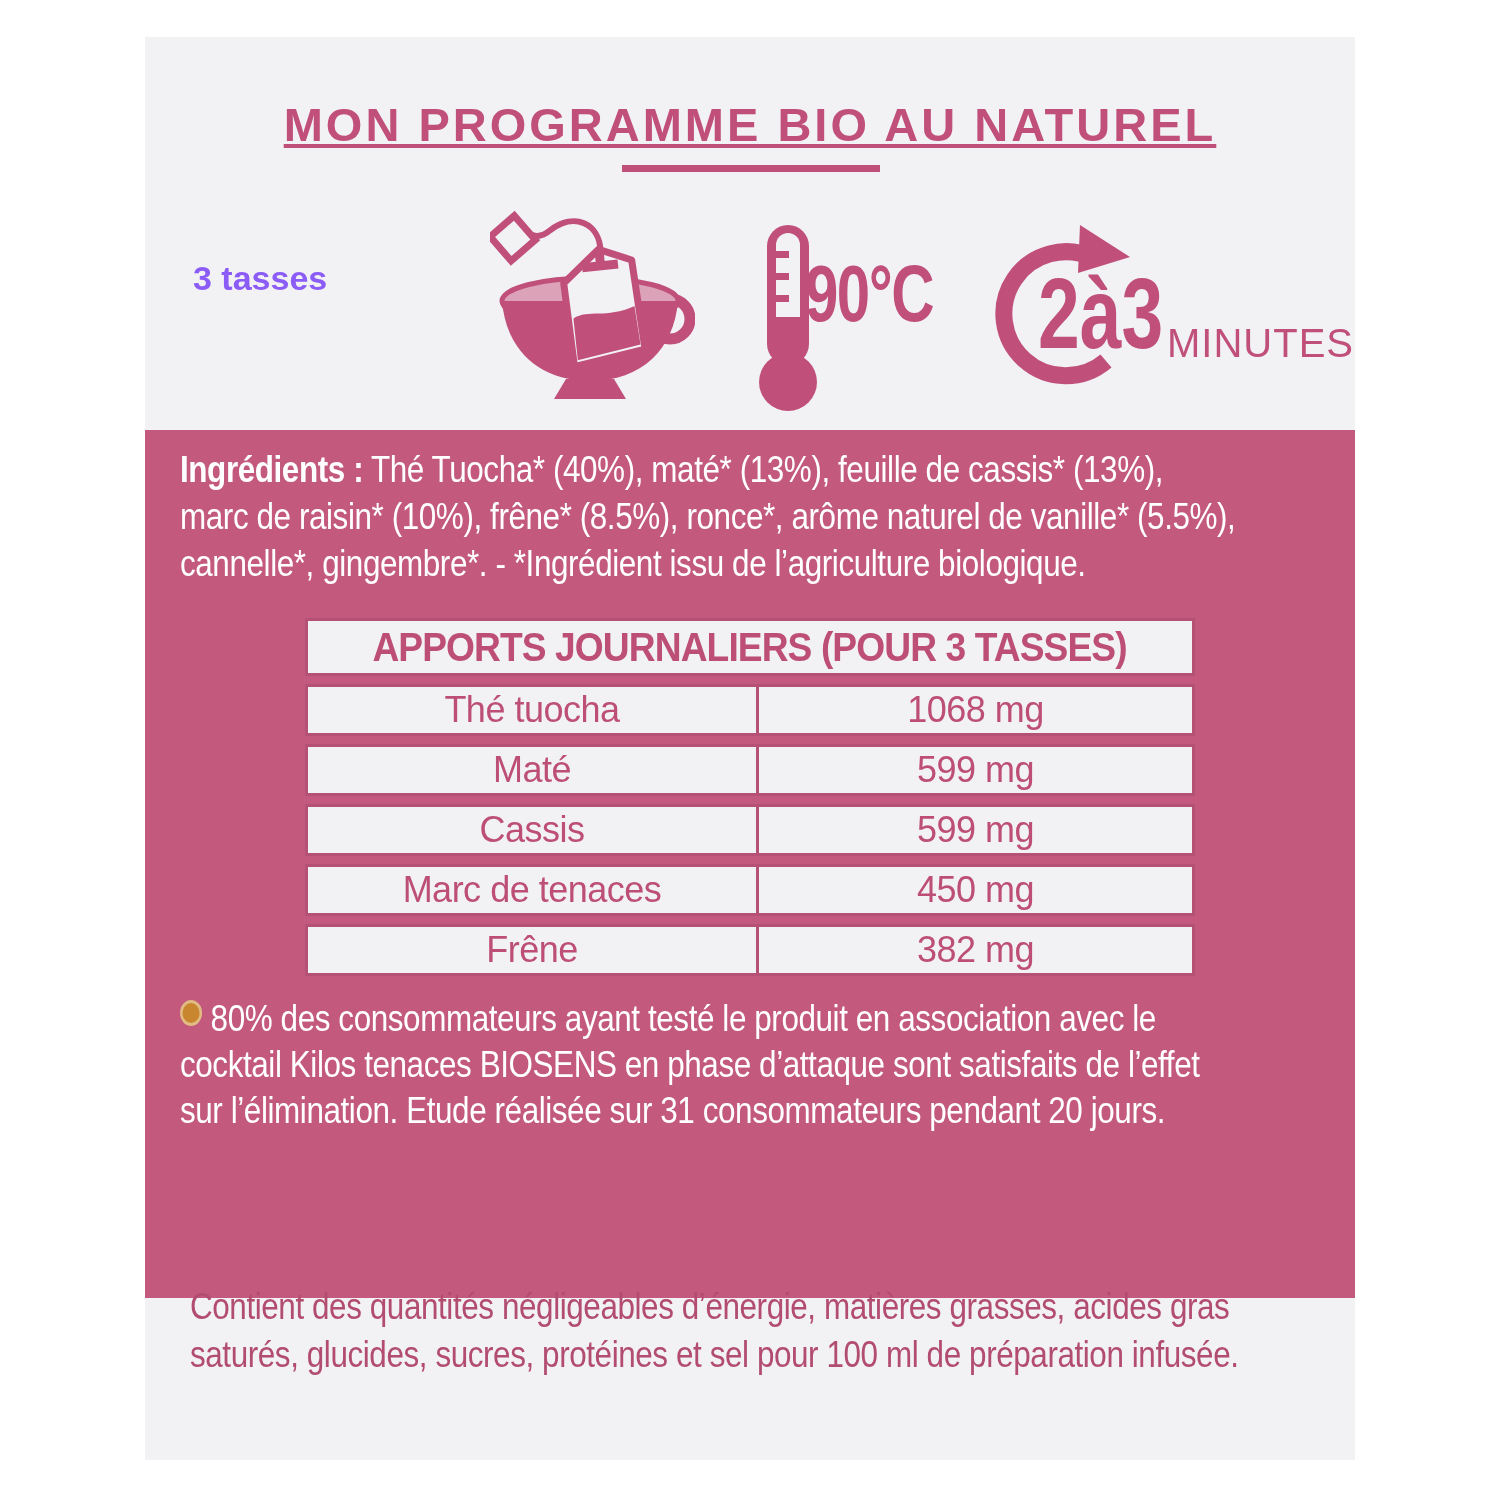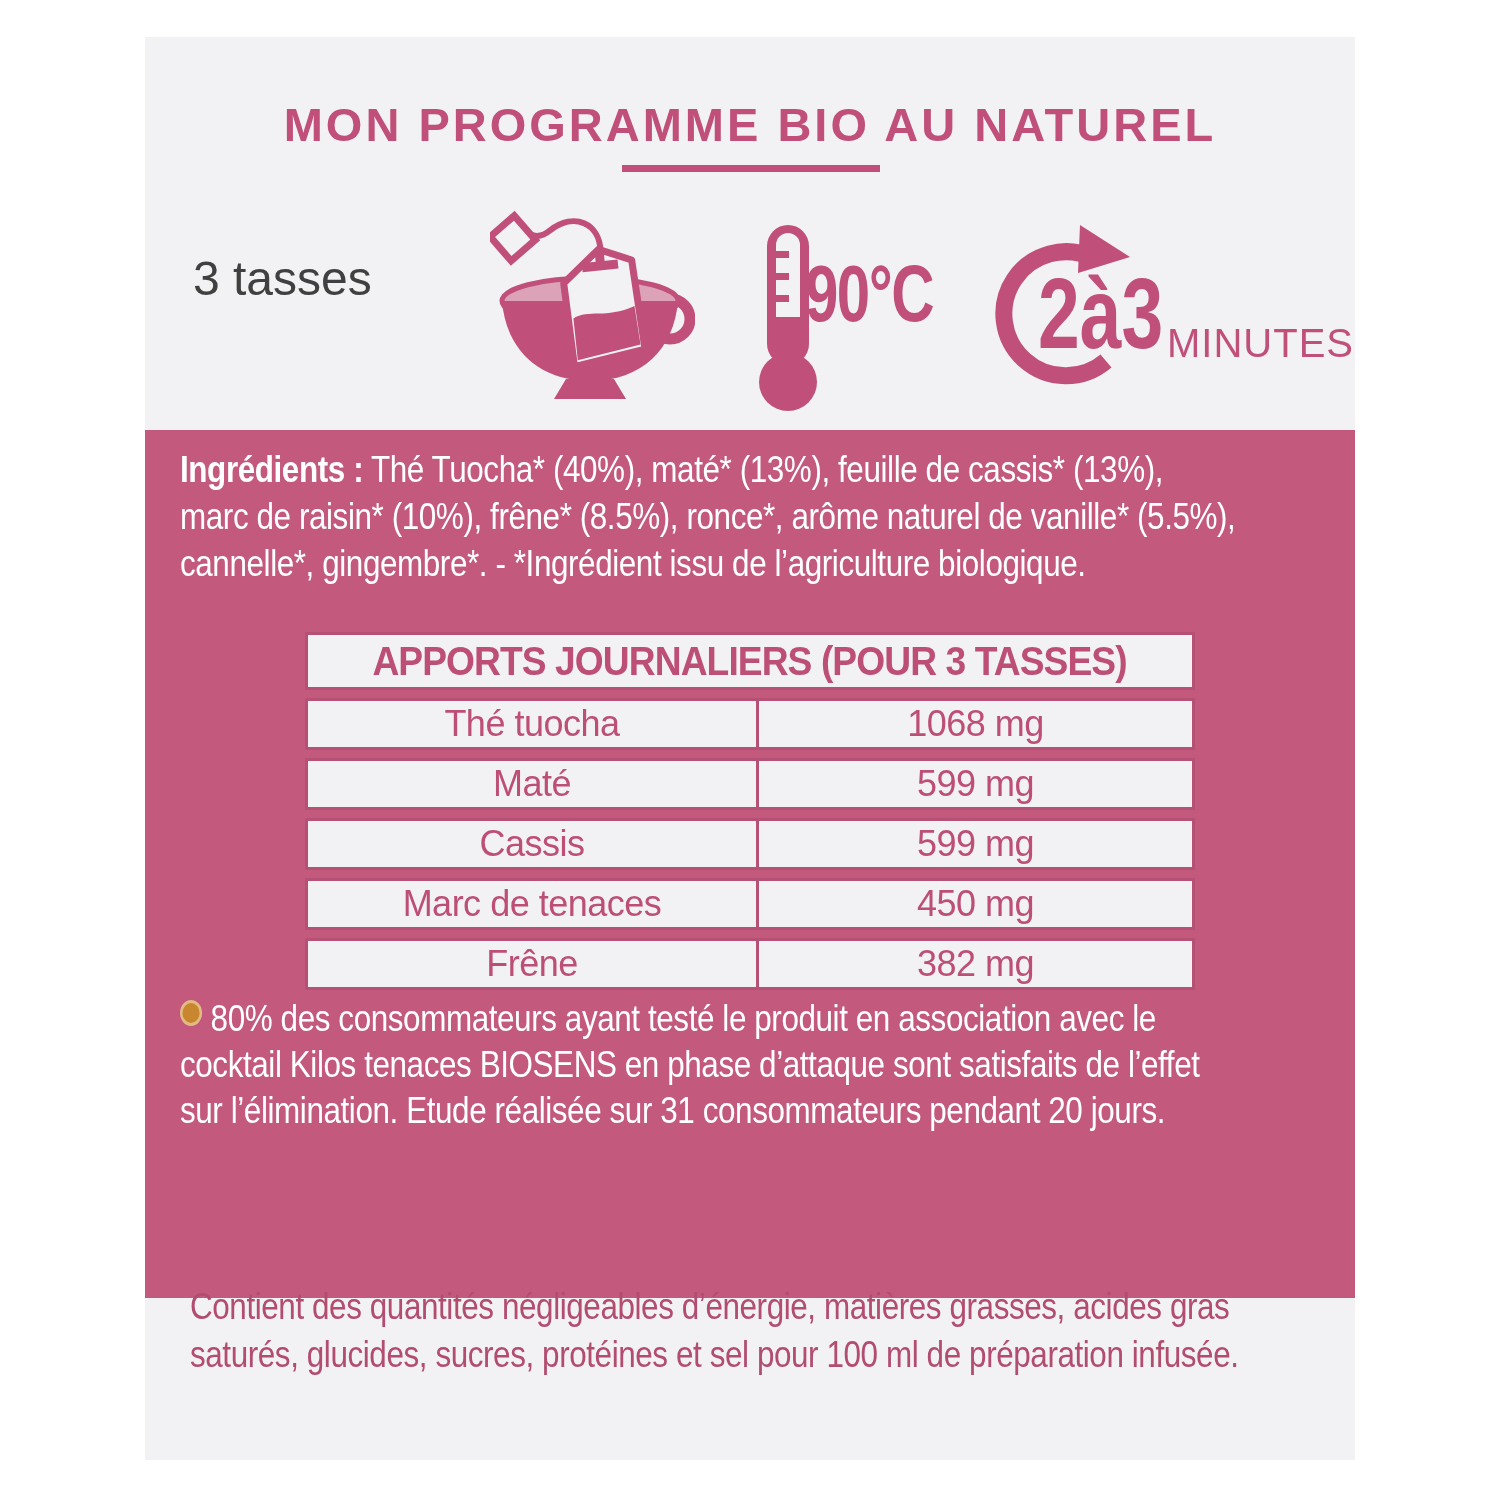--- a/index.html
+++ b/index.html
@@ -13,30 +13,31 @@
   .panel {
     position: absolute; left: 145px; top: 37px;
     width: 1210px; height: 1423px;
     background: #f2f1f3;
   }
   .title {
     position: absolute; top: 60px; left: 0; width: 100%;
     text-align: center;
     font-size: 47px; font-weight: bold; letter-spacing: 3px;
     color: #c0507a;
+    text-decoration: underline;
   }
   .title-underline {
     position: absolute; top: 128px; left: 477px;
     width: 258px; height: 7px; background: #c0507a;
   }
   
   .doses {
     position: absolute; left: 48px; top: 214px;
-    font-size: 48px; font-weight: normal; line-height: 55px;
-    color: #404040;
+    font-size: 34px; font-weight: bold; line-height: 55px;
+    color: #8b5cf6;
   }
   .icon { color: #c0507a; position: absolute; }
   .cup-svg   { left: 345px; top: 166px; width: 205px; height: 198px; }
   .thermo-svg{ left: 606px; top: 186px; width: 82px;  height: 190px; }
   .temp {
     position: absolute; left: 660px; top: 214px;
     font-size: 80px; font-weight: bold; line-height: 86px; letter-spacing: -2px;
     color: #c0507a;
     transform: scaleX(0.75); transform-origin: left center;
     white-space: nowrap;
@@ -64,21 +65,21 @@
     transform: scaleX(0.85); transform-origin: left top;
     letter-spacing: -0.5px;
   }
   .prewrap { white-space: pre-line; }
   .ingredients {
     position: absolute; left: 35px; top: 16px; width: 1400px;
     font-size: 37px; line-height: 47px; color: #ffffff;
   }
   .ingredients .lbl { font-weight: bold; }
   .apports {
-    position: absolute; left: 160px; top: 194px; width: 890px;
+    position: absolute; left: 160px; top: 180px; width: 890px;
     border-collapse: separate; border-spacing: 0 8px;
   }
   .apports th, .apports td {
     background: #f2f1f3;
     border: 3px solid #b55174;
     color: #bd4f76;
     text-align: center;
   }
   .apports th { height: 50px; font-size: 40px; font-weight: bold; letter-spacing: -1px; }
   .apports th span { display: inline-block; transform: scaleX(0.93); transform-origin: center; white-space: nowrap; }

